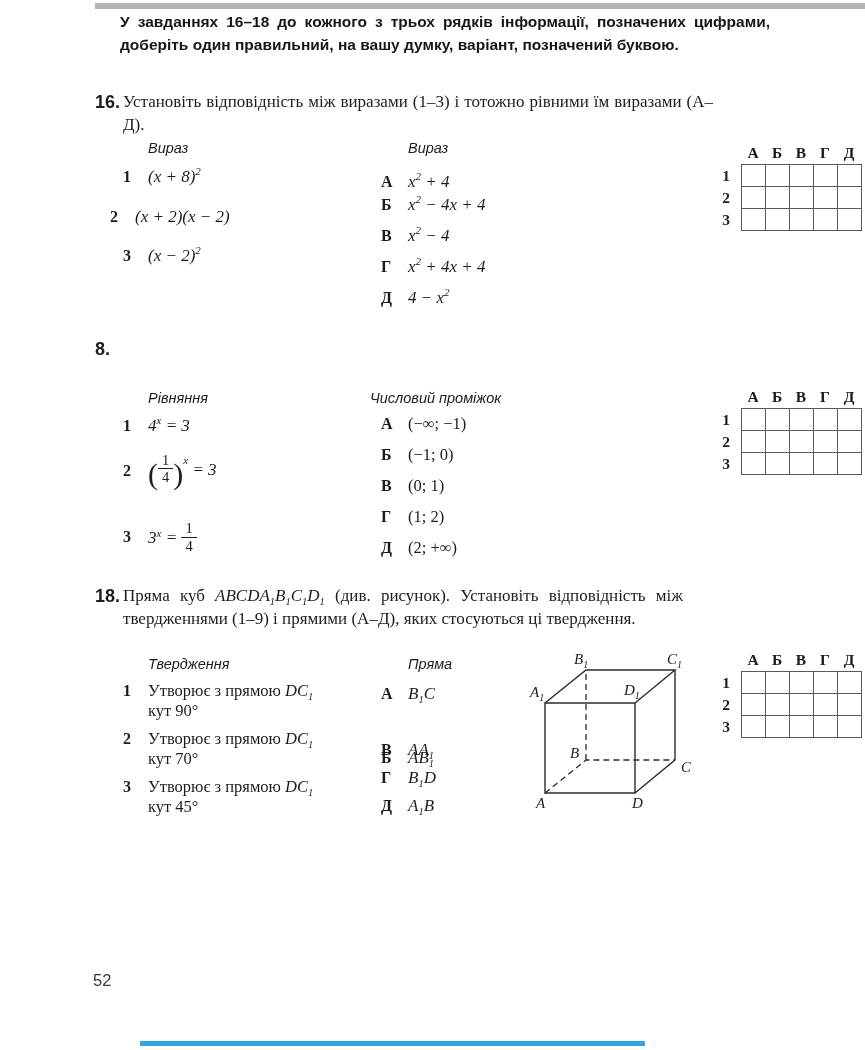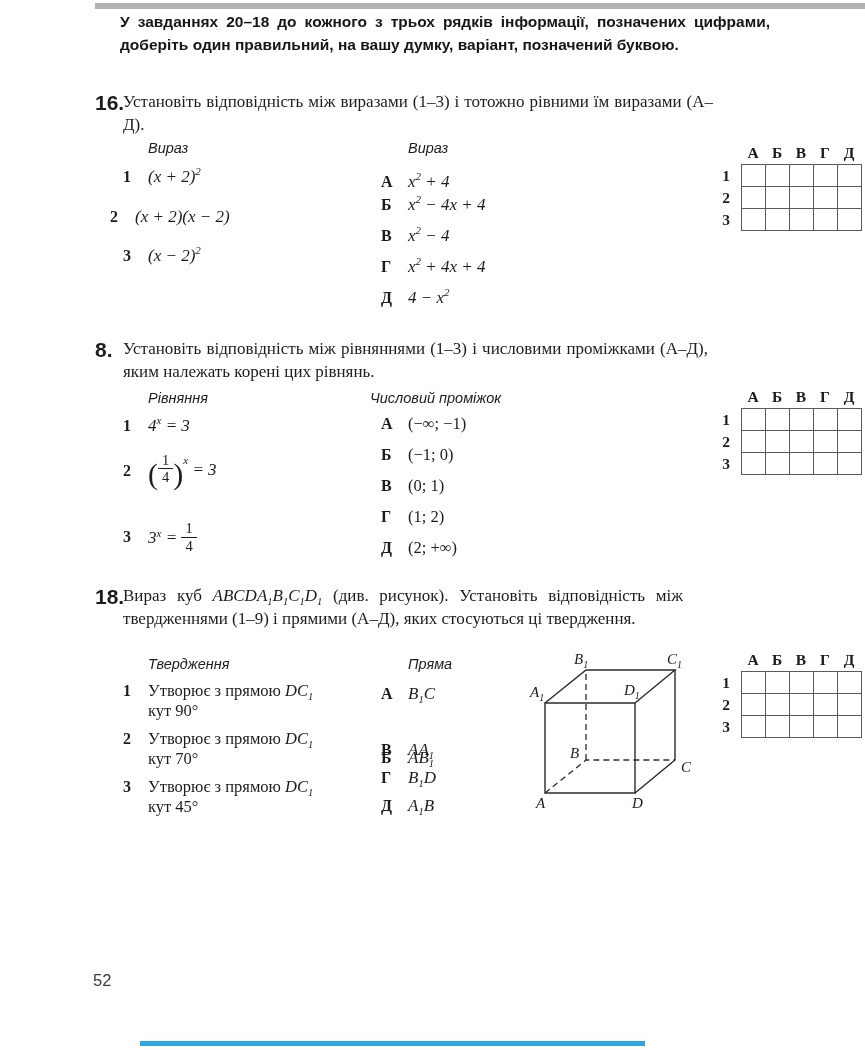--- a/index.html
+++ b/index.html
@@ -10,21 +10,21 @@
   }
   .top-bar{position:absolute;left:95px;top:3px;width:770px;height:6px;background:#b3b3b3;}
   .instruction{
     position:absolute;left:120px;top:10px;width:650px;margin:0;
     font-family:"Liberation Sans","DejaVu Sans",sans-serif;font-weight:bold;
     font-size:15.5px;line-height:23px;text-align:justify;color:#161616;
   }
   .qpara{position:absolute;margin:0;text-align:justify;font-size:17px;line-height:23px;padding-left:28px;}
   .qpara .qnum{
     position:absolute;left:0;top:1px;
-    font-family:"Liberation Sans","DejaVu Sans",sans-serif;font-weight:bold;font-size:21px;
+    font-family:"Liberation Sans","DejaVu Sans",sans-serif;font-weight:bold;font-size:18px;
   }
   .q16-para{left:95px;top:90px;width:590px;}
   .q17-para{left:95px;top:337px;width:585px;}
   .q18-para{left:95px;top:584px;width:560px;}
   .colhdr{
     position:absolute;margin:0;font-family:"Liberation Sans","DejaVu Sans",sans-serif;
     font-style:italic;font-size:14.5px;color:#1c1c1c;
   }
   .mrow{position:absolute;font-size:17px;white-space:nowrap;}
   .inum{display:inline-block;width:25px;font-weight:bold;font-size:16px;font-style:normal;}
@@ -57,28 +57,28 @@
     position:absolute;left:93px;top:971px;
     font-family:"Liberation Sans","DejaVu Sans",sans-serif;font-size:16.5px;color:#3a3a3a;
   }
   .footer-bar{position:absolute;left:140px;top:1041px;width:505px;height:5px;}
 </style>
 </head>
 <body>
 
 <div class="top-bar"></div>
 
-<p class="instruction">У завданнях 20–18 до кожного з трьох рядків інформації, позначених цифрами, доберіть один правильний, на вашу думку, варіант, позначе­ний буквою.</p>
+<p class="instruction">У завданнях 16–18 до кожного з трьох рядків інформації, позначених цифрами, доберіть один правильний, на вашу думку, варіант, позначе­ний буквою.</p>
 
 <p class="qpara q16-para"><span class="qnum">16.</span><span>Установіть відповідність між виразами (1–3) і тотожно рівними їм виразами (А–Д).</span></p>
 
 <p class="colhdr" style="left:148px;top:140px">Вираз</p>
 <p class="colhdr" style="left:408px;top:140px">Вираз</p>
 
-<div class="mrow" style="left:123px;top:167px"><span class="inum">1</span><span class="math"><span>(x + 2)</span><sup>2</sup></span></div>
+<div class="mrow" style="left:123px;top:167px"><span class="inum">1</span><span class="math"><span>(x + 8)</span><sup>2</sup></span></div>
 <div class="mrow" style="left:110px;top:207px"><span class="inum">2</span><span class="math"><span>(x + 2)(x − 2)</span><sup></sup></span></div>
 <div class="mrow" style="left:123px;top:246px"><span class="inum">3</span><span class="math"><span>(x − 2)</span><sup>2</sup></span></div>
 
 <div class="mrow" style="left:381px;top:172px"><span class="olet">А</span><span class="math"><span></span><span>x</span><sup>2</sup><span> + 4</span></span></div>
 <div class="mrow" style="left:381px;top:195px"><span class="olet">Б</span><span class="math"><span></span><span>x</span><sup>2</sup><span> − 4x + 4</span></span></div>
 <div class="mrow" style="left:381px;top:226px"><span class="olet">В</span><span class="math"><span></span><span>x</span><sup>2</sup><span> − 4</span></span></div>
 <div class="mrow" style="left:381px;top:257px"><span class="olet">Г</span><span class="math"><span></span><span>x</span><sup>2</sup><span> + 4x + 4</span></span></div>
 <div class="mrow" style="left:381px;top:288px"><span class="olet">Д</span><span class="math"><span>4 − </span><span>x</span><sup>2</sup><span></span></span></div>
 
 <div class="agrid" style="top:144px">
@@ -112,21 +112,21 @@
           <td class="cell"></td>
           <td class="cell"></td>
           <td class="cell"></td>
           <td class="cell"></td>
           <td class="cell"></td>
         </tr>
     </tbody>
   </table>
 </div>
 
-<p class="qpara q17-para"><span class="qnum">8.</span><span>Установіть відповідність між рівняннями (1–3) і числовими проміж­ками (А–Д), яким належать корені цих рівнянь.</span></p>
+<p class="qpara q17-para"><span class="qnum">8.</span></p>
 
 <p class="colhdr" style="left:148px;top:390px">Рівняння</p>
 <p class="colhdr" style="left:370px;top:390px">Числовий проміжок</p>
 
 <div class="mrow" style="left:123px;top:416px"><span class="inum">1</span><span class="math"><span>4</span><sup>x</sup><span> = 3</span></span></div>
 
 <div class="mrow vc" style="left:123px;top:450px;height:42px">
     <span class="inum">2</span>
     <span class="math"><span class="bigp">(</span><span class="frac"><span class="fn">1</span><span class="fd">4</span></span><span class="bigp">)</span><sup class="psup">x</sup><span> = 3</span></span>
   </div>
@@ -173,21 +173,21 @@
           <td class="cell"></td>
           <td class="cell"></td>
           <td class="cell"></td>
           <td class="cell"></td>
           <td class="cell"></td>
         </tr>
     </tbody>
   </table>
 </div>
 
-<p class="qpara q18-para"><span class="qnum">18.</span><span>Вираз куб </span><span class="math"><span>ABCDA</span><sub>1</sub><span>B</span><sub>1</sub><span>C</span><sub>1</sub><span>D</span><sub>1</sub></span><span> (див. рисунок). Установіть відповідність між твердженнями (1–9) і прямими (А–Д), яких стосуються ці твер­дження.</span></p>
+<p class="qpara q18-para"><span class="qnum">18.</span><span>Пряма куб </span><span class="math"><span>ABCDA</span><sub>1</sub><span>B</span><sub>1</sub><span>C</span><sub>1</sub><span>D</span><sub>1</sub></span><span> (див. рисунок). Установіть відповідність між твердженнями (1–9) і прямими (А–Д), яких стосуються ці твер­дження.</span></p>
 
 <p class="colhdr" style="left:148px;top:656px">Твердження</p>
 <p class="colhdr" style="left:408px;top:656px">Пряма</p>
 
 <div class="srow" style="top:681px"><span class="inum">1</span><span>Утворює з прямою </span><span class="math"><span>DC</span><sub>1</sub></span><br><span>кут 90°</span></div>
 <div class="srow" style="top:729px"><span class="inum">2</span><span>Утворює з прямою </span><span class="math"><span>DC</span><sub>1</sub></span><br><span>кут 70°</span></div>
 <div class="srow" style="top:777px"><span class="inum">3</span><span>Утворює з прямою </span><span class="math"><span>DC</span><sub>1</sub></span><br><span>кут 45°</span></div>
 
 <div class="mrow" style="left:381px;top:684px"><span class="olet">А</span><span class="math"><span>B</span><sub>1</sub><span>C</span></span></div>
 <div class="mrow" style="left:381px;top:748px"><span class="olet">Б</span><span class="math"><span>AB</span><sub>1</sub><span></span></span></div>

